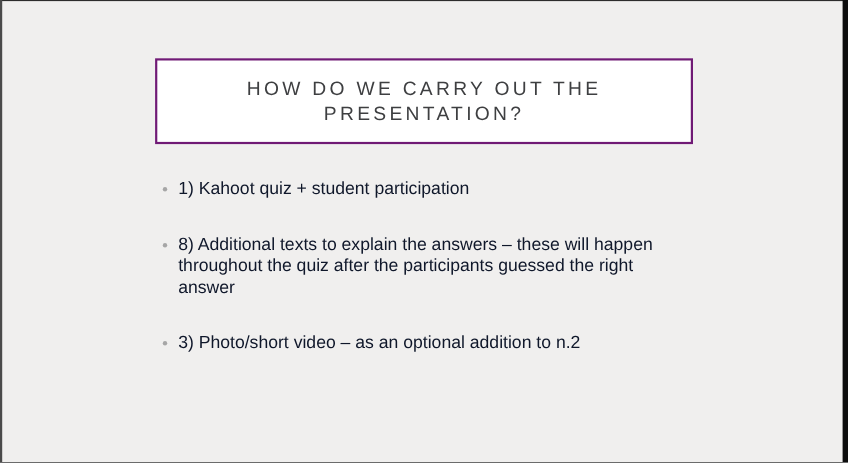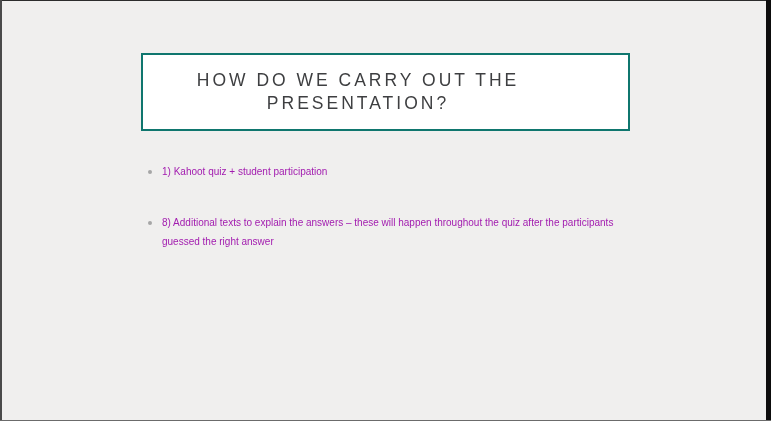--- a/index.html
+++ b/index.html
@@ -22,23 +22,24 @@
   .edge-bottom { position: absolute; bottom: 0; left: 0; width: 100%; height: 1px; background: #6b6b6b; }
 
   
   .title-box {
     position: absolute;
     left: 141px;
     top: 53px;
     width: 485px;
     height: 74px;
     background: #ffffff;
-    border: 2px solid #0f766e;
+    border: 2px solid #701a75;
     display: flex;
     align-items: center;
+    justify-content: center;
   }
   .title-text {
     display: block;
     max-width: 430px;
     text-align: center;
     font-size: 17.5px;
     line-height: 23px;
     letter-spacing: 3px;
     color: #3e3f41;
     font-weight: 400;
@@ -51,23 +52,23 @@
     top: 162px;
     width: 478px;
     list-style: none;
     margin: 0;
     padding: 0;
   }
   .bullet-item {
     position: relative;
     padding-left: 15px;
     margin-bottom: 31px;
-    font-size: 10px;
+    font-size: 16px;
     line-height: 19.5px;
-    color: #a21caf;
+    color: #0f172a;
   }
   .bullet-dot {
     position: absolute;
     left: 1px;
     top: 8px;
     width: 4px;
     height: 4px;
     border-radius: 50%;
     background: #a6a6a6;
   }
@@ -83,20 +84,24 @@
 
   <ul class="bullet-list">
     <li class="bullet-item">
       <span class="bullet-dot"></span>
       <span>1) Kahoot quiz + student participation</span>
     </li>
     <li class="bullet-item">
       <span class="bullet-dot"></span>
       <span>8) Additional texts to explain the answers – these will happen throughout the quiz after the participants guessed the right answer</span>
     </li>
+    <li class="bullet-item">
+      <span class="bullet-dot"></span>
+      <span>3) Photo/short video – as an optional addition to n.2</span>
+    </li>
   </ul>
 
   <div class="edge-top"></div>
   <div class="edge-left"></div>
   <div class="edge-right"></div>
   <div class="edge-bottom"></div>
 
 </div>
 
 </body></html>

